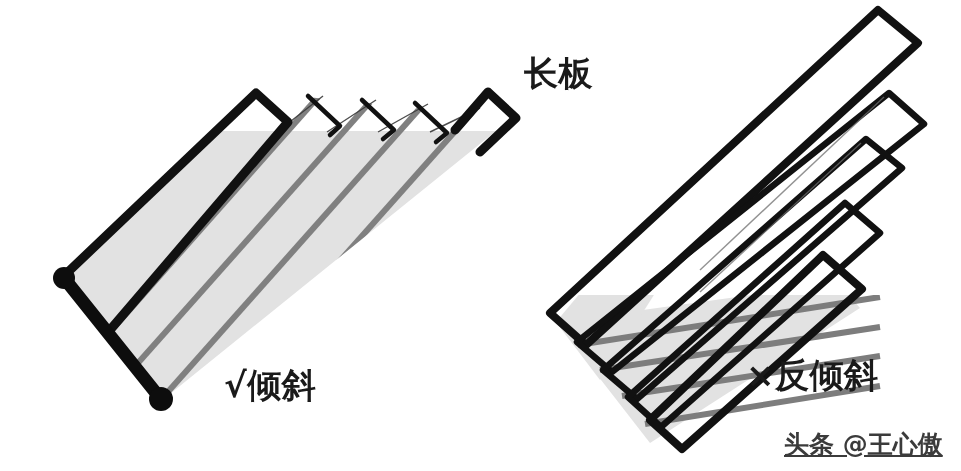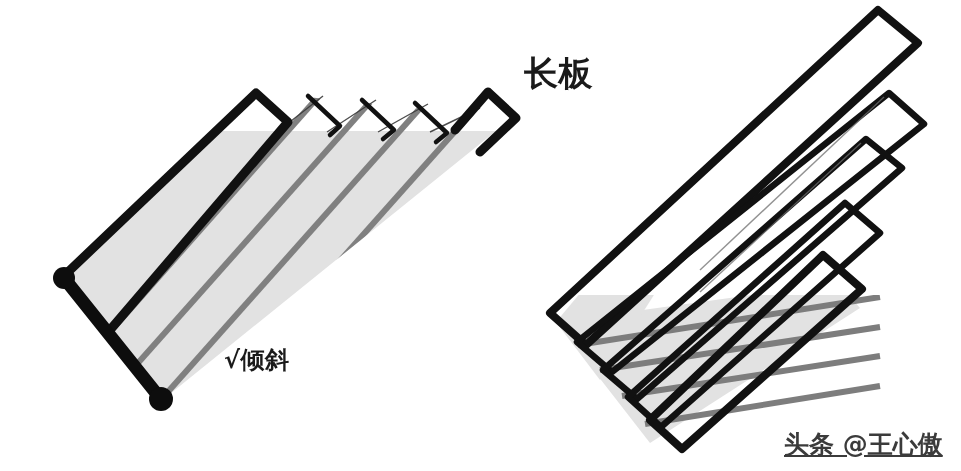--- a/index.html
+++ b/index.html
@@ -29,21 +29,21 @@
     font-family: "DejaVu Sans", "Liberation Sans", sans-serif;
     font-weight: 700;
     color: #1a1a1a;
     white-space: nowrap;
     letter-spacing: 0.5px;
     line-height: 1;
     user-select: none;
   }
   #label-changban { left: 524px; top: 56px;  font-size: 34px; }
   #label-tongdi   { left: 34px;  top: 336px; font-size: 34px; }
-  #label-qingxie  { left: 224px; top: 348px; font-size: 24px; }
+  #label-qingxie  { left: 224px; top: 368px; font-size: 34px; }
   #label-fanqingxie { left: 746px; top: 358px; font-size: 34px; }
   #watermark {
     position: absolute;
     left: 784px;
     top: 428px;
     font-size: 25px;
     font-weight: 700;
     font-family: "DejaVu Sans", "Liberation Sans", sans-serif;
     color: #2b2b2b;
     opacity: 0.92;
@@ -174,15 +174,16 @@
         <line x1="861" y1="143" x2="700" y2="292"></line>
       </g>
     </g>
   </svg>
 
   <div class="lbl" id="label-changban">长板</div>
 
 
   <div class="lbl" id="label-qingxie">√倾斜</div>
 
+  <div class="lbl" id="label-fanqingxie">×反倾斜</div>
 
   <div id="watermark">头条 @王心傲</div>
 </div>
 
 </body></html>

